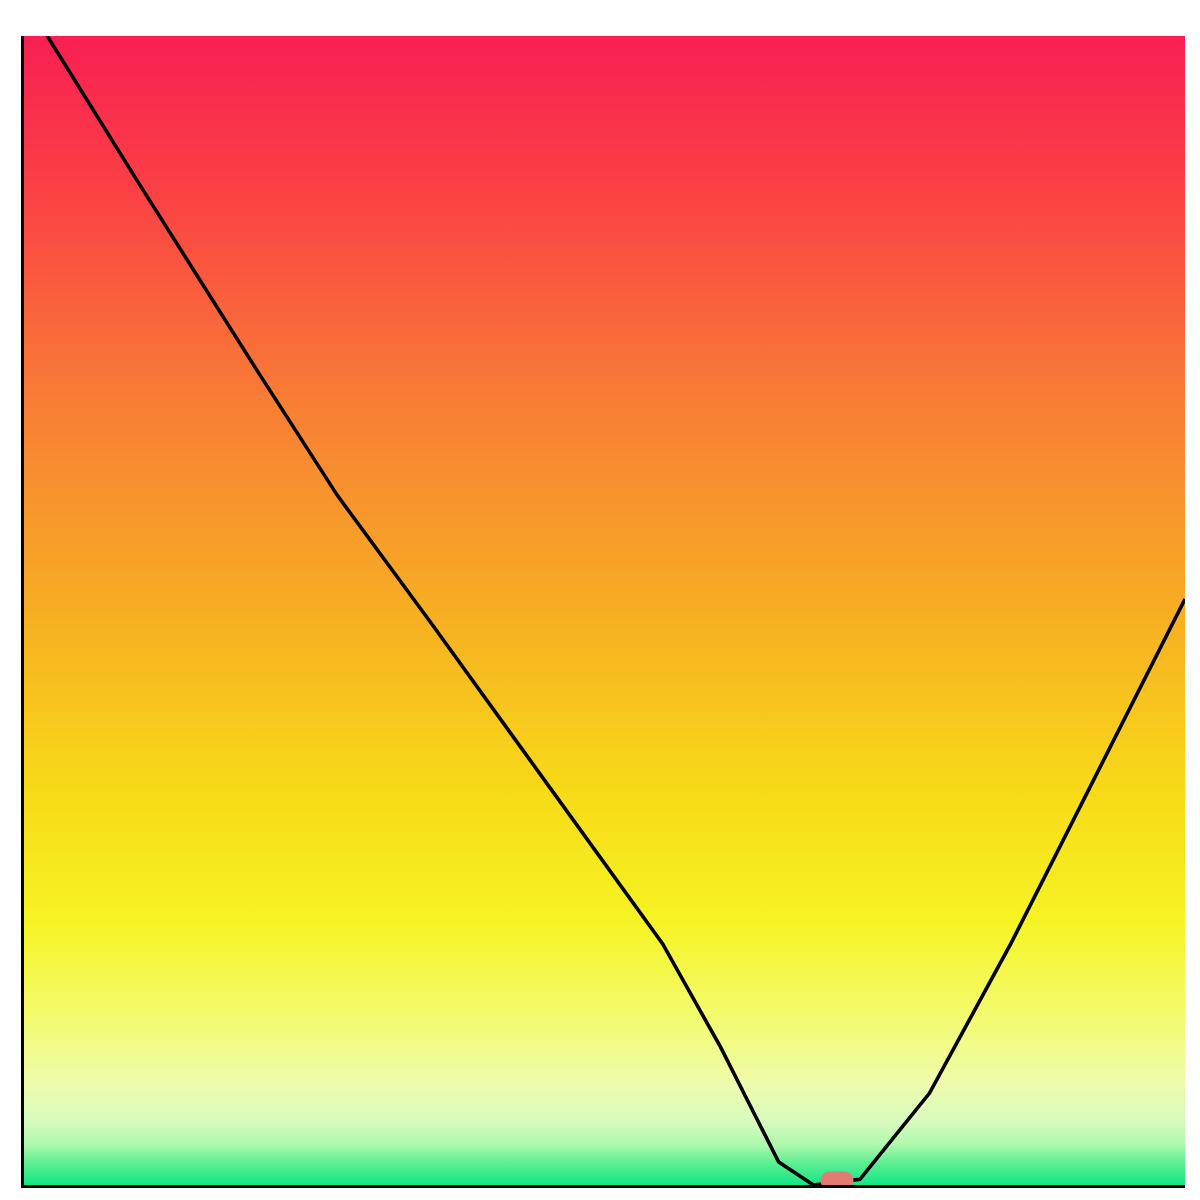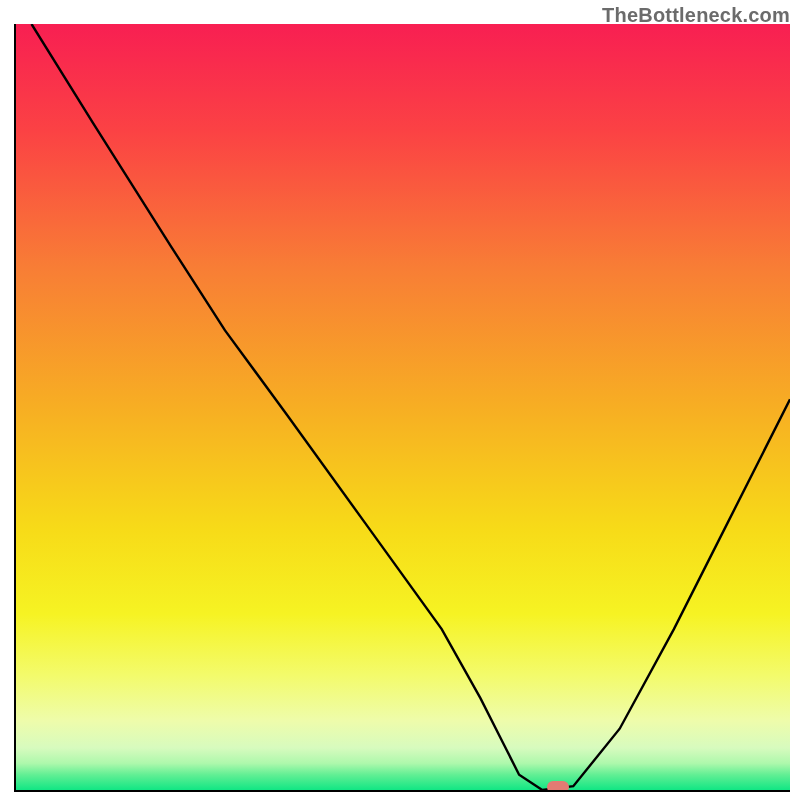--- a/index.html
+++ b/index.html
@@ -56,21 +56,20 @@
     height: 12px;
     border-radius: 6px;
     background: #e37b73;
     transform: translate(-50%, -50%);
   }
 </style>
 </head>
 <body>
 
 <div class="chart-wrap">
-  <div class="watermark">TheBottleneck.com</div>
 
   <div class="plot-area">
     <svg class="gradient-bg" viewBox="0 0 774 766" preserveAspectRatio="none">
       <defs>
         <linearGradient id="bg-grad" x1="0" y1="0" x2="0" y2="1">
             <stop offset="0%" stop-color="#f81f52"></stop>
             <stop offset="14%" stop-color="#fb4244"></stop>
             <stop offset="32%" stop-color="#f87e35"></stop>
             <stop offset="50%" stop-color="#f7ae23"></stop>
             <stop offset="66%" stop-color="#f7db18"></stop>

